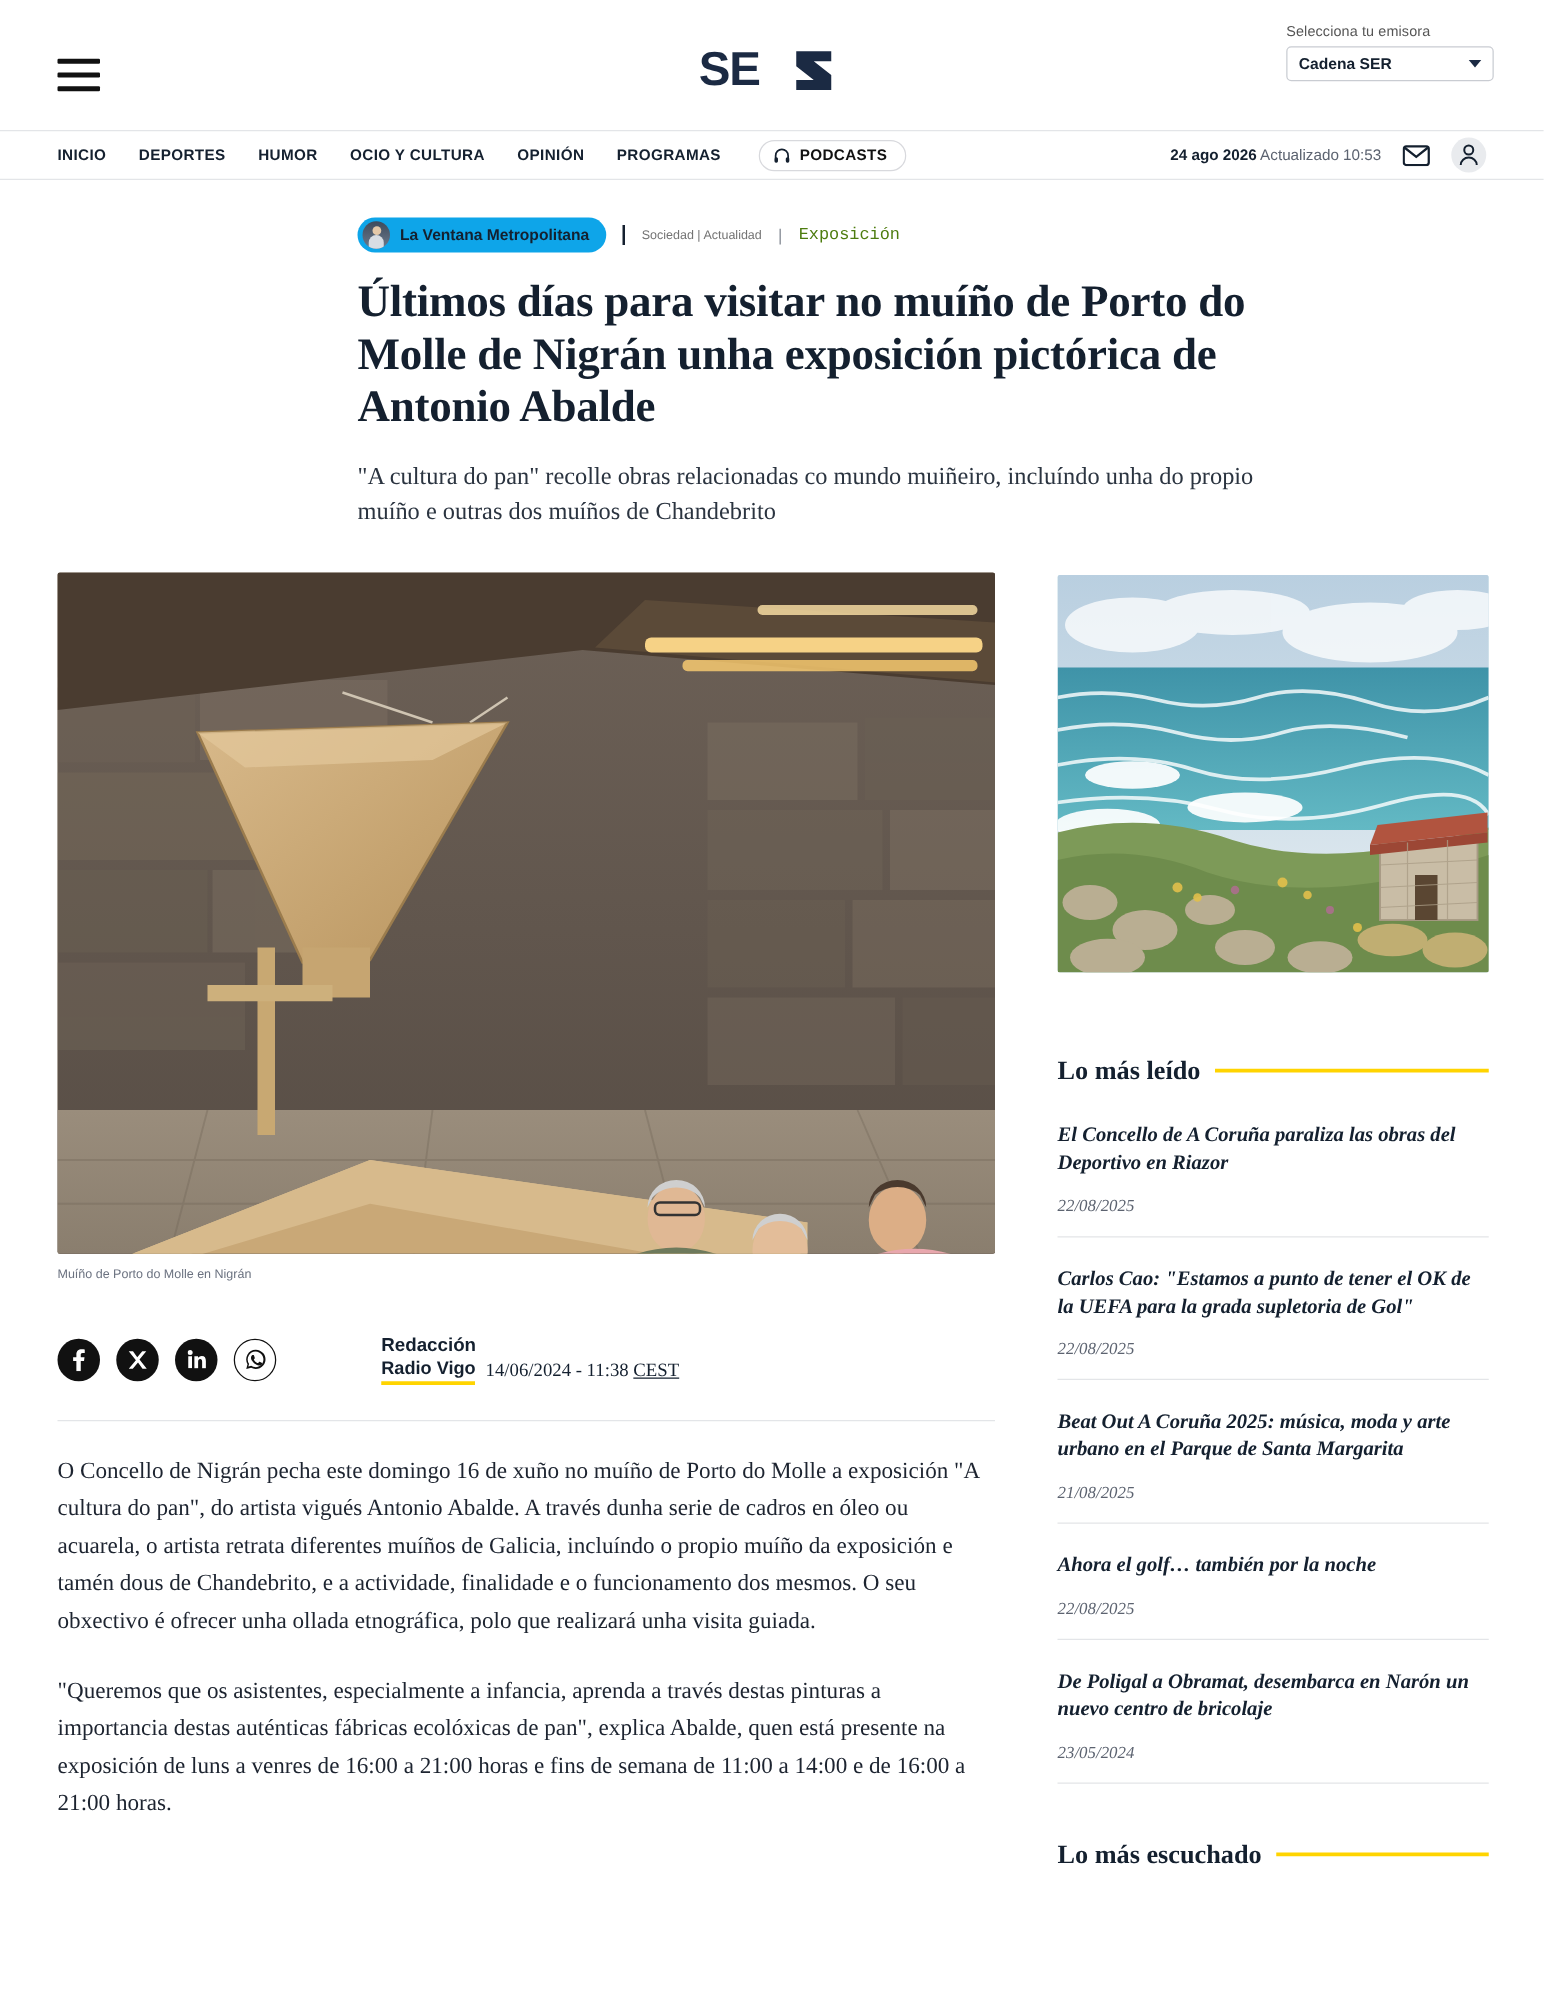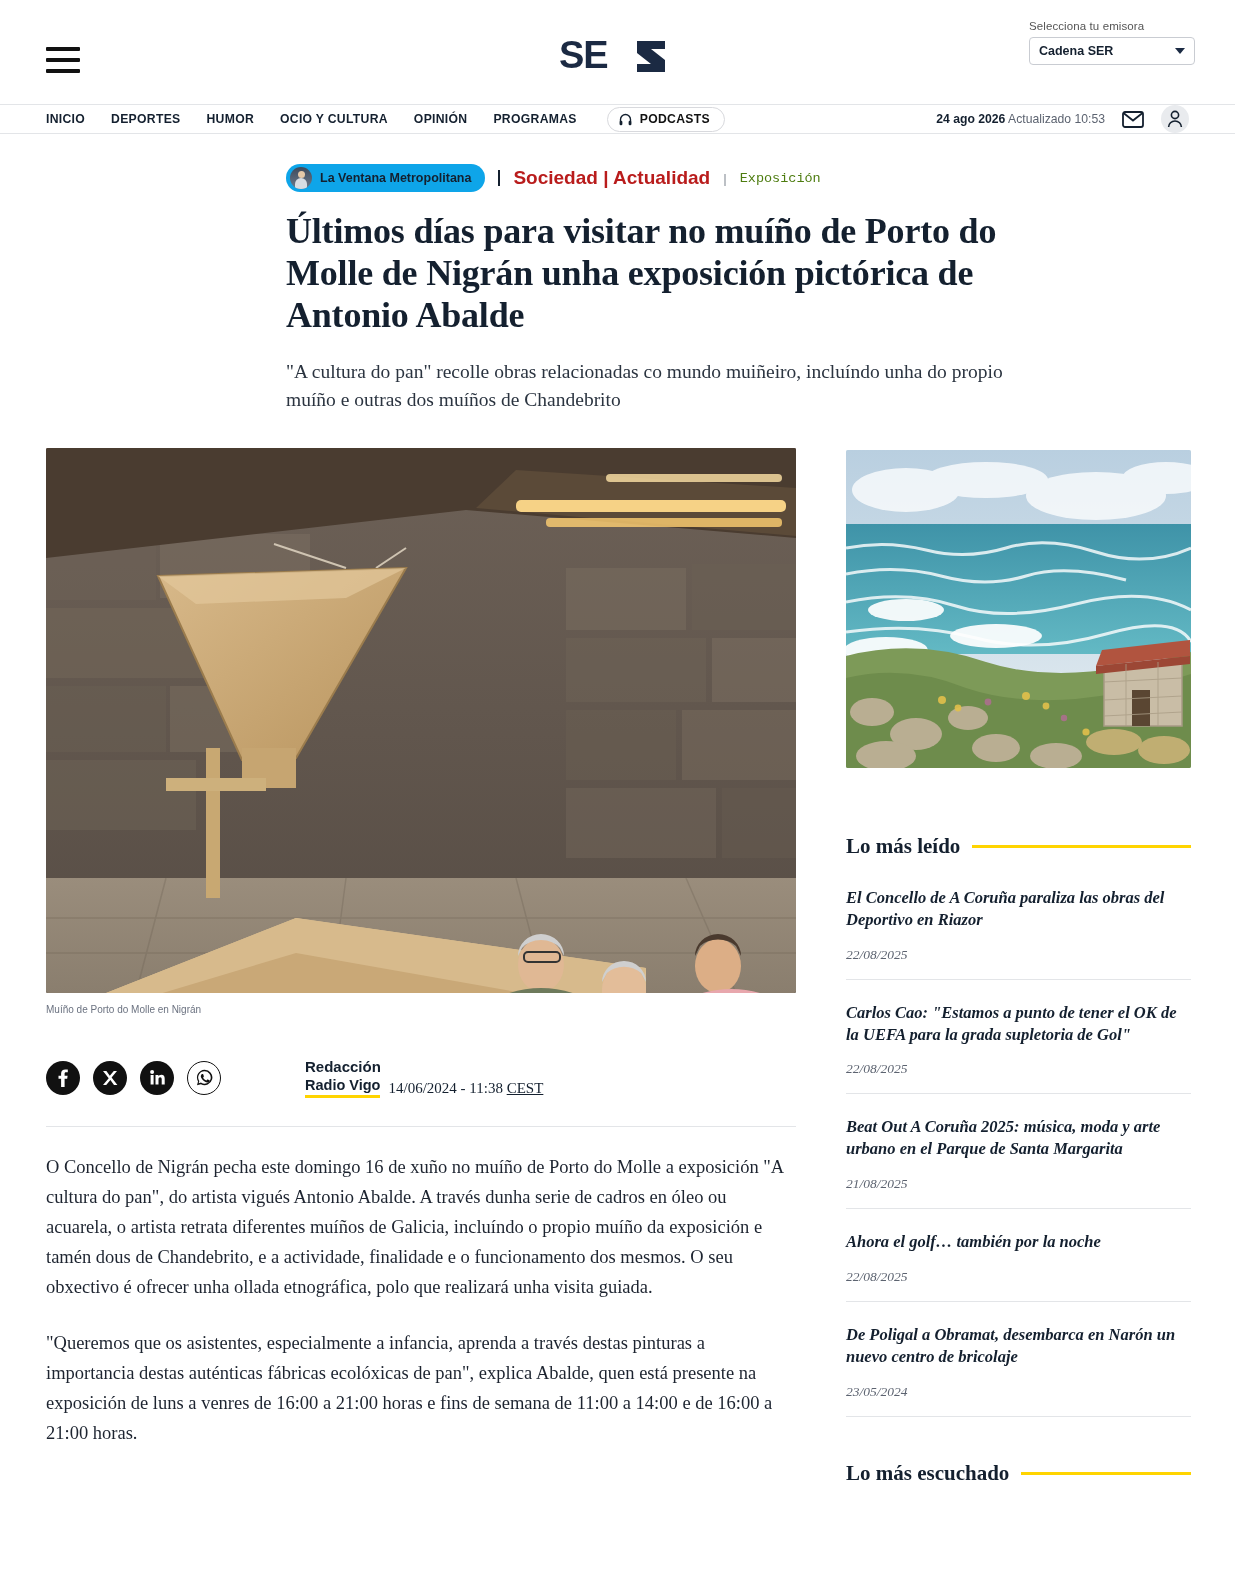--- a/index.html
+++ b/index.html
@@ -80,21 +80,21 @@
     border-left: 5px solid transparent;
     border-right: 5px solid transparent;
     border-top: 6px solid #1b2a43;
     margin-left: 6px;
   }
 
   
   .navbar {
     border-top: 1px solid #e3e5e8;
     border-bottom: 1px solid #e3e5e8;
-    height: 30px;
+    height: 40px;
     display: flex;
     align-items: center;
     padding: 0 46px;
     position: relative;
   }
   .nav-items { display: flex; align-items: center; gap: 26px; }
   .nav-item {
     font-size: 12.2px;
     font-weight: 700;
     letter-spacing: .3px;
@@ -172,21 +172,21 @@
     content: "";
     position: absolute; left: 7.5px; top: 4px;
     width: 7px; height: 7px; border-radius: 50%;
     background: #e4c8a8;
     z-index: 2;
   }
   .sep-bar {
     width: 2px; height: 16px; background: #14202f;
   }
   .crumb-main {
-    font-size: 19px; font-weight: 700; color: #b91c1c;
+    font-size: 10px; font-weight: 400; color: #737373;
   }
   .crumb-sub {
     font-size: 13.5px; color: #4d7c0f; font-weight: 400; font-family: Liberation Mono, monospace;
   }
   .crumb-pipe { color: #8a9099; font-size: 13.5px; }
 
   h1.headline {
     font-family: "Liberation Serif", serif;
     font-size: 36px;
     line-height: 1.17;
@@ -246,21 +246,21 @@
     cursor: pointer;
   }
   .share-btn.outline {
     background: #fff; color: #111;
     border: 1.5px solid #111;
   }
   .byline { line-height: 1.28; }
   .byline-name {
     font-size: 15px; font-weight: 700; color: #14202f;
   }
-  .byline-sub { display: flex; align-items: flex-end; gap: 8px; }
+  .byline-sub { display: flex; align-items: center; gap: 8px; }
   .byline-org {
     font-size: 14.5px; font-weight: 700; color: #14202f;
     border-bottom: 3px solid #ffd400;
     padding-bottom: 1px;
   }
   .byline-date {
     font-family: "Liberation Serif", serif;
     font-size: 15px; color: #14202f;
   }
   .byline-date u { text-decoration: underline; text-decoration-style: solid; }

